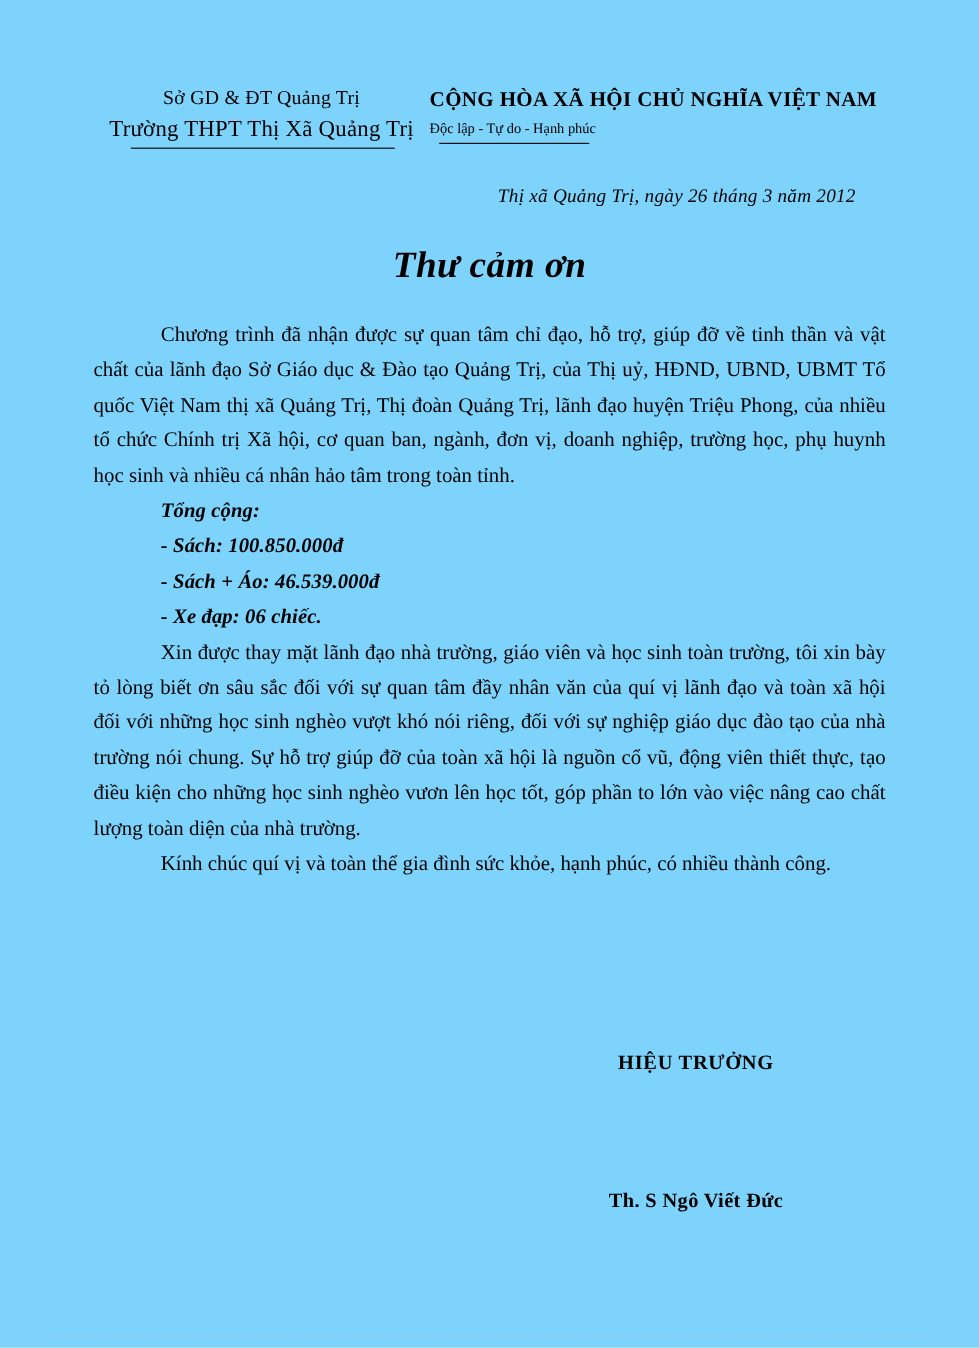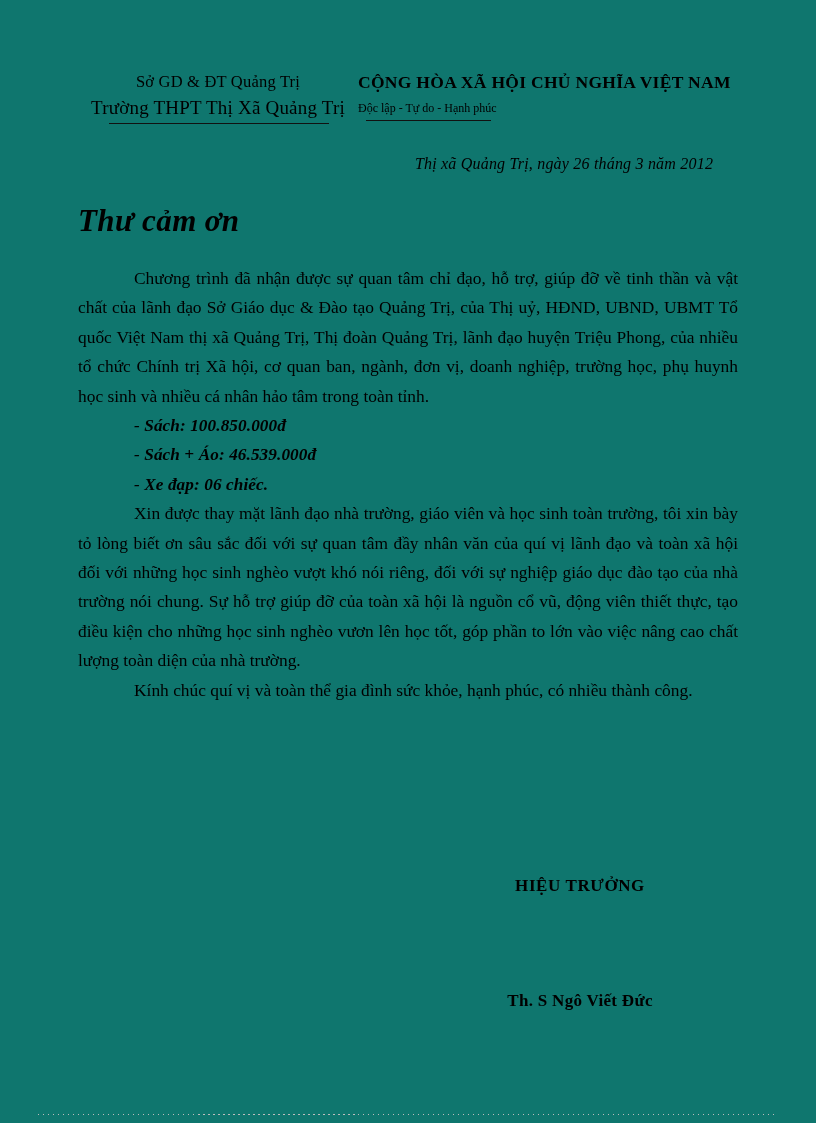--- a/index.html
+++ b/index.html
@@ -11,21 +11,21 @@
     width: 816px;
     height: 1123px;
     position: relative;
     font-family: "Liberation Serif", "DejaVu Serif", serif;
     color: #000000;
     overflow: hidden;
   }
   .page {
     position: absolute;
     inset: 0;
-    background: #0f766e;
+    background: #7dd3fc;
   }
 
   
   .header {
     position: absolute;
     top: 70px;
     left: 78px;
     width: 660px;
     display: flex;
     align-items: flex-start;
@@ -90,20 +90,21 @@
     font-size: 16px;
     letter-spacing: .2px;
   }
 
   
   .doc-title {
     position: absolute;
     top: 203px;
     left: 78px;
     width: 660px;
+    text-align: center;
     font-size: 31px;
     font-weight: bold;
     font-style: italic;
     letter-spacing: .4px;
   }
 
   
   .body-block {
     position: absolute;
     top: 264px;
@@ -198,20 +199,21 @@
   <div class="date-line">Thị xã Quảng Trị, ngày 26 tháng 3 năm 2012</div>
 
   <div class="doc-title">Thư cảm ơn</div>
 
   <div class="body-block">
 
 
     <p class="para">Chương trình đã nhận được sự quan tâm chỉ đạo, hỗ trợ, giúp đỡ về tinh thần và vật chất của lãnh đạo Sở Giáo dục &amp; Đào tạo Quảng Trị, của Thị uỷ, HĐND, UBND, UBMT Tổ quốc Việt Nam thị xã Quảng Trị, Thị đoàn Quảng Trị, lãnh đạo huyện Triệu Phong, của nhiều tổ chức Chính trị Xã hội, cơ quan ban, ngành, đơn vị, doanh nghiệp, trường học, phụ huynh học sinh và nhiều cá nhân hảo tâm trong toàn tỉnh.</p>
 
     <ul class="totals">
+      <li class="totals-heading">Tổng cộng:</li>
       <li>- Sách: 100.850.000đ</li>
       <li>- Sách + Áo: 46.539.000đ</li>
       <li>- Xe đạp: 06 chiếc.</li>
     </ul>
 
     <p class="para">Xin được thay mặt lãnh đạo nhà trường, giáo viên và học sinh toàn trường, tôi xin bày tỏ lòng biết ơn sâu sắc đối với sự quan tâm đầy nhân văn của quí vị lãnh đạo và toàn xã hội đối với những học sinh nghèo vượt khó nói riêng, đối với sự nghiệp giáo dục đào tạo của nhà trường nói chung. Sự hỗ trợ giúp đỡ của toàn xã hội là nguồn cổ vũ, động viên thiết thực, tạo điều kiện cho những học sinh nghèo vươn lên học tốt, góp phần to lớn vào việc nâng cao chất lượng toàn diện của nhà trường.</p>
 
     <p class="para last-natural">Kính chúc quí vị và toàn thể gia đình sức khỏe, hạnh phúc, có nhiều thành công.</p>
   </div>
 

